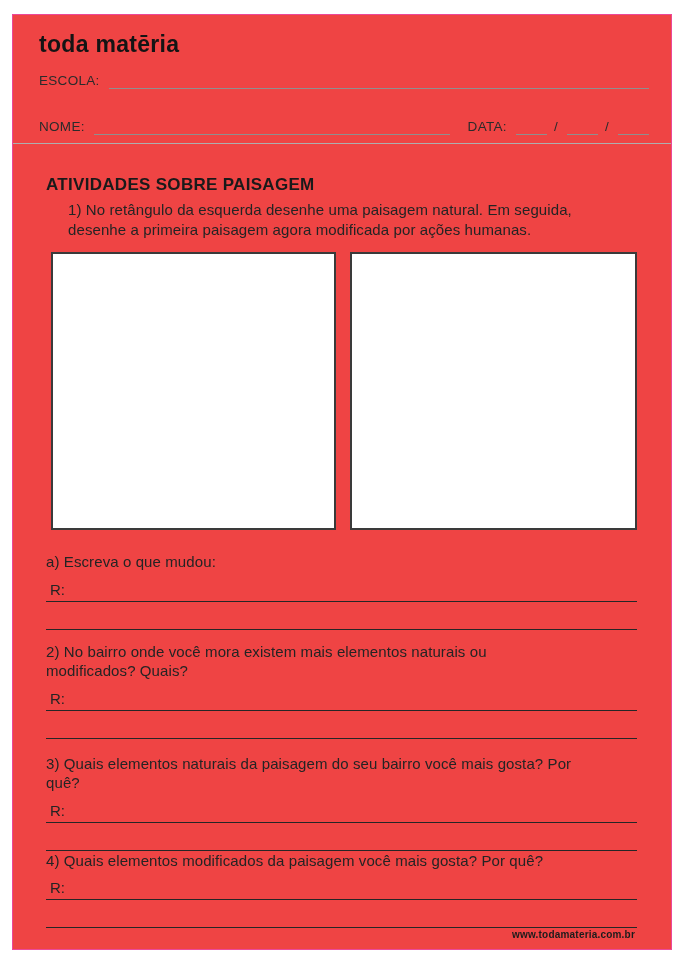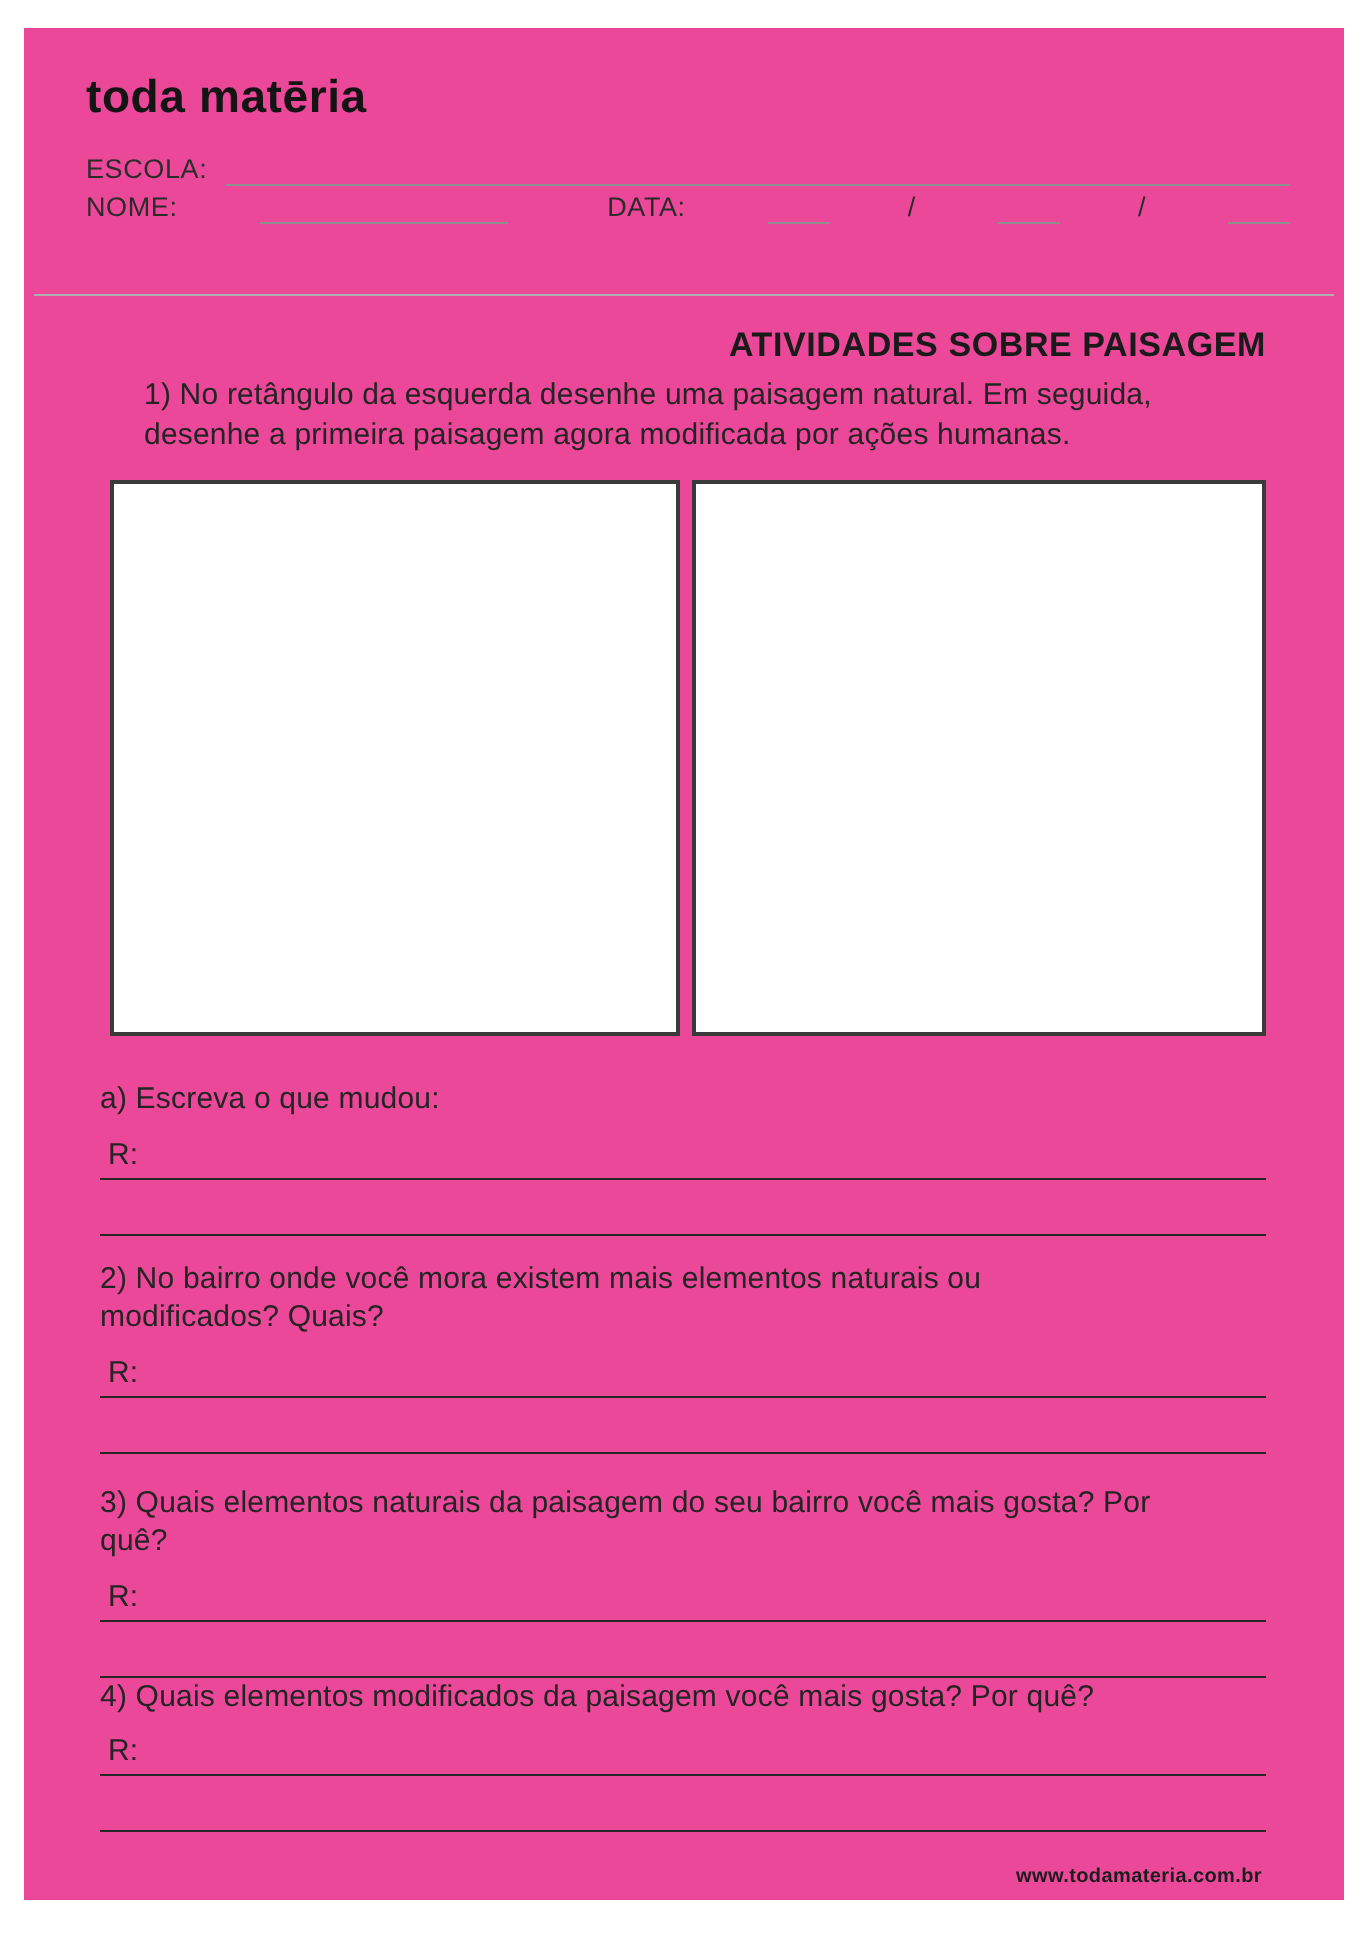--- a/index.html
+++ b/index.html
@@ -7,22 +7,22 @@
     width: 685px; height: 967px;
     background: #ffffff;
     font-family: "Liberation Sans", sans-serif;
     color: #1e1e1e;
     position: relative;
   }
   .page {
     position: absolute;
     left: 12px; top: 14px;
     width: 660px; height: 936px;
-    background: #ec4899;
-    border: 5px solid #ec4899;
+    background: #ef4444;
+    border: 1px solid #ec4899;
     display: flex;
     flex-direction: column;
   }
   
   .hdr {
     height: 129px;
     flex: 0 0 auto;
     border-bottom: 1px solid #aeaeae;
     padding: 16px 22px 0 26px;
   }
@@ -40,44 +40,44 @@
     color: #2b2b2b;
     letter-spacing: 0.3px;
   }
   .fieldrow .lbl { white-space: nowrap; padding-bottom: 1px; }
   .fline {
     flex: 1 1 auto;
     border-bottom: 1.5px solid #8f8f8f;
     height: 14px;
     margin-left: 9px;
   }
-  .daterow { margin-top: 3px; gap: 32px; }
+  .daterow { margin-top: 30px; }
   .datelbl { margin-left: 18px; }
   .dslot {
     display: inline-block;
     width: 31px;
     border-bottom: 1.5px solid #8f8f8f;
     height: 13px;
     margin-left: 9px;
     flex: 0 0 auto;
   }
   .dslash { margin-left: 7px; padding-bottom: 1px; }
   
   .content {
     flex: 1 1 auto;
     padding: 0 34px 0 33px;
     position: relative;
   }
   .title {
-    text-align: right;
+    text-align: left;
     font-weight: bold;
     font-size: 17px;
     letter-spacing: 0.3px;
     color: #1a1a1a;
-    margin-top: 15px;
+    margin-top: 31px;
   }
   .q {
     font-size: 15px;
     line-height: 19.5px;
     letter-spacing: 0.1px;
     color: #242424;
   }
   .q span { display: block; }
   .q1 { margin-top: 5px; margin-left: 22px; }
   .boxes {

